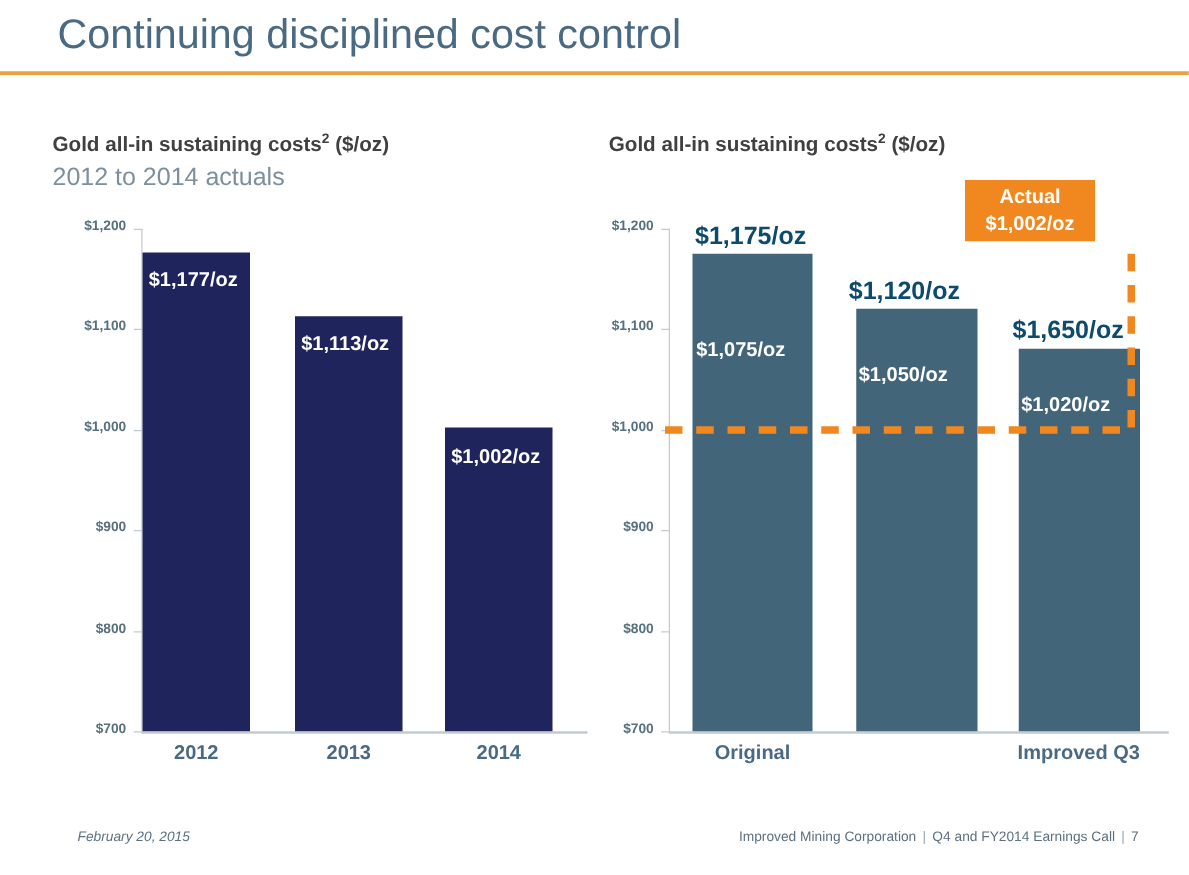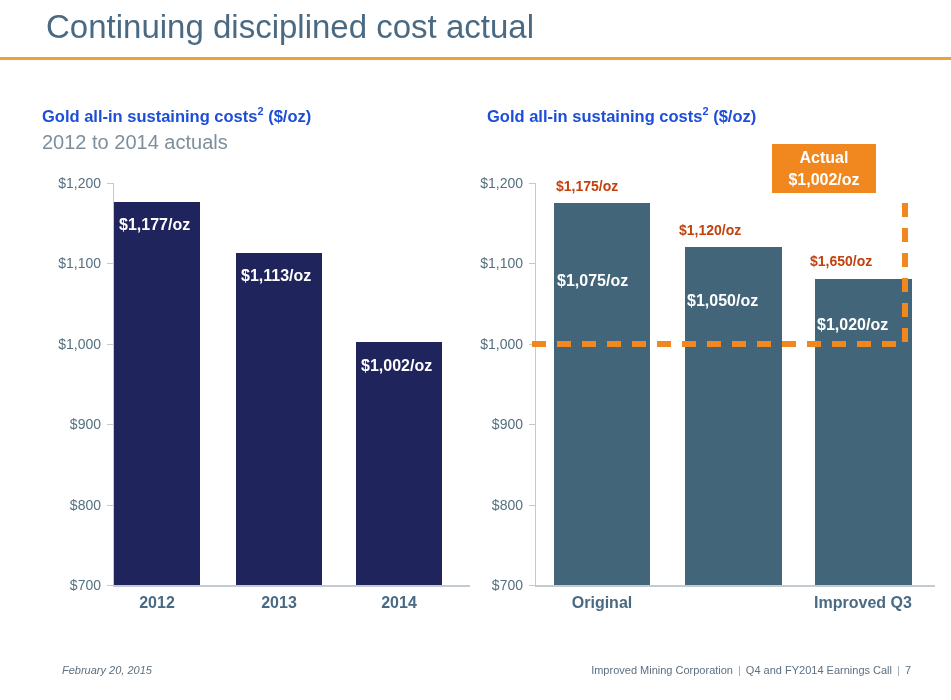--- a/index.html
+++ b/index.html
@@ -18,52 +18,52 @@
     position:absolute;left:0;top:57px;width:951px;height:3px;
     background:#e9a33a;
   }
   
   .panel{position:absolute;top:100px;height:545px;}
   #panel-left{left:20px;width:450px;}
   #panel-right{left:465px;width:470px;}
 
   .chart-title{
     position:absolute;left:22px;top:5px;
-    font-size:16.5px;font-weight:bold;color:#1d4ed8;white-space:nowrap;
+    font-size:16.5px;font-weight:bold;color:#404040;white-space:nowrap;
   }
   .chart-title sup{font-size:11px;font-weight:bold;vertical-align:super;}
   .chart-subtitle{
     position:absolute;left:22px;top:31px;
     font-size:20px;font-weight:400;color:#7d8f9c;white-space:nowrap;
   }
 
   
   .plot{position:absolute;left:0;top:0;width:100%;height:100%;}
   .axis-line{position:absolute;background:#c3cbd2;}
   .v-axis{width:1px;}
   .h-axis{height:2px;}
   .tick{position:absolute;width:7px;height:1px;background:#c3cbd2;}
   .ytick-label{
-    position:absolute;font-size:14px;font-weight:normal;color:#55707f;
+    position:absolute;font-size:11px;font-weight:bold;color:#55707f;
     text-align:right;white-space:nowrap;
   }
   .xtick-label{
     position:absolute;font-size:16px;font-weight:bold;color:#4a6a83;
     text-align:center;white-space:nowrap;line-height:19px;
   }
   .bar{position:absolute;}
   .bar-navy{background:#20245c;}
   .bar-slate{background:#43657a;}
 
   .bar-label-in{
     position:absolute;font-size:16px;font-weight:bold;color:#ffffff;
     white-space:nowrap;
   }
   .bar-label-top{
-    position:absolute;font-size:14px;font-weight:bold;color:#c2410c;
+    position:absolute;font-size:20px;font-weight:bold;color:#0c4a6e;
     white-space:nowrap;
   }
 
   
   #actual-callout{
     position:absolute;left:772px;top:144px;width:104px;height:49px;
     background:#f0881f;color:#ffffff;
     font-size:16px;font-weight:bold;line-height:22px;
     text-align:center;padding-top:3px;box-sizing:border-box;
   }
@@ -76,21 +76,21 @@
   }
   #footer-right{
     position:absolute;right:40px;top:664px;
     font-size:11px;color:#5d7081;white-space:nowrap;
   }
   .sep{padding:0 5px;color:#9aa8b3;}
 </style>
 </head>
 <body>
 
-<div id="slide-title">Continuing disciplined cost actual</div>
+<div id="slide-title">Continuing disciplined cost control</div>
 <div id="title-rule"></div>
 
 <div class="panel" id="panel-left">
 
   <div class="chart-title">
     <span>Gold all-in sustaining costs</span><sup>2</sup><span> ($/oz)</span>
   </div>
   <div class="chart-subtitle">2012 to 2014 actuals</div>
 
   <div class="plot">

